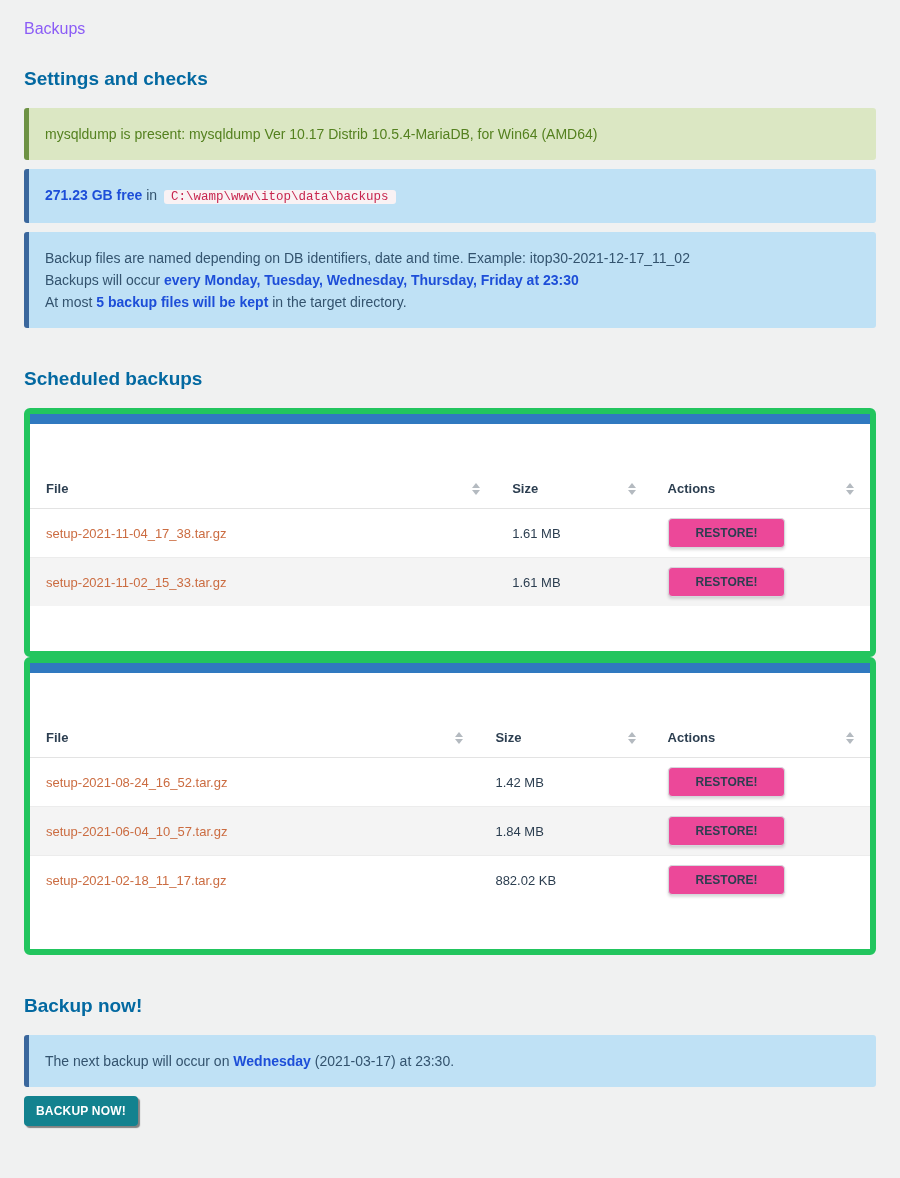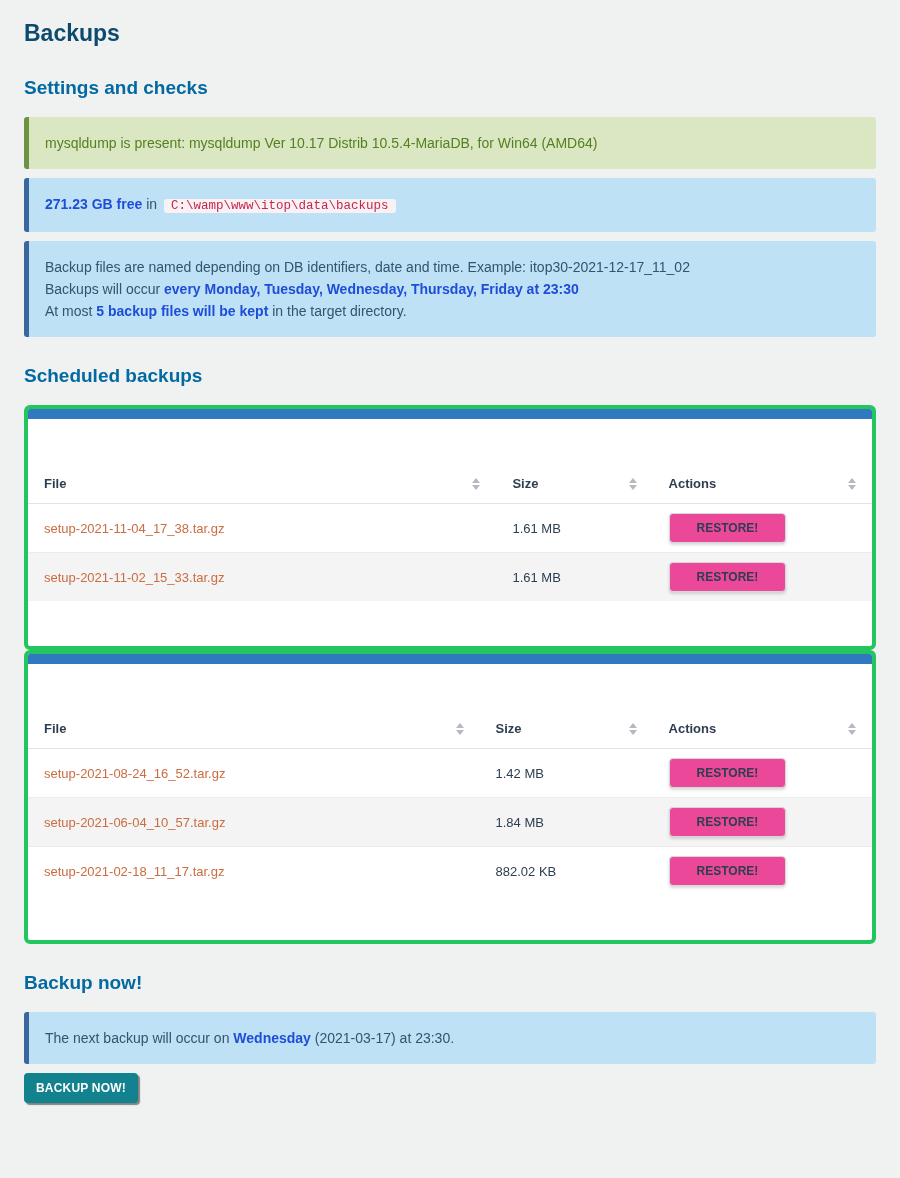--- a/index.html
+++ b/index.html
@@ -5,32 +5,32 @@
   * { box-sizing: border-box; margin: 0; padding: 0; }
   html, body { width: 900px; background: #f0f1f1; }
   body {
     font-family: "Liberation Sans", sans-serif;
     color: #2e3f50;
     min-height: 1178px;
   }
   .container { padding: 20px 24px 30px; }
 
   .page-title {
-    font-size: 23px;
-    font-weight: 700;
-    color: #0c4a6e;
+    font-size: 16px;
+    font-weight: 400;
+    color: #8b5cf6;
     margin-bottom: 30px;
   }
   .section-title {
     font-size: 19px;
     font-weight: 600;
     color: #0369a1;
     margin-bottom: 18px;
   }
-  .section-title.spaced { margin-top: 28px; }
+  .section-title.spaced { margin-top: 40px; }
 
   
   .alert {
     padding: 15px 16px;
     margin-bottom: 9px;
     border-left: 5px solid;
     border-radius: 3px;
     font-size: 14px;
     line-height: 22px;
   }
@@ -52,21 +52,21 @@
     background: #f9f2f4;
     padding: 0 7px;
     border-radius: 3px;
     margin-left: 3px;
     text-align: center;
   }
 
   
   .panel {
     background: #ffffff;
-    border: 4px solid #22c55e;
+    border: 6px solid #22c55e;
     border-radius: 6px;
     overflow: hidden;
   }
   .panel-topbar { height: 10px; background: #3079c0; }
   .datatable-toolbar-space { height: 45px; }
   .panel-bottom-space { height: 45px; }
 
   table.datatable {
     width: 100%;
     border-collapse: collapse;

